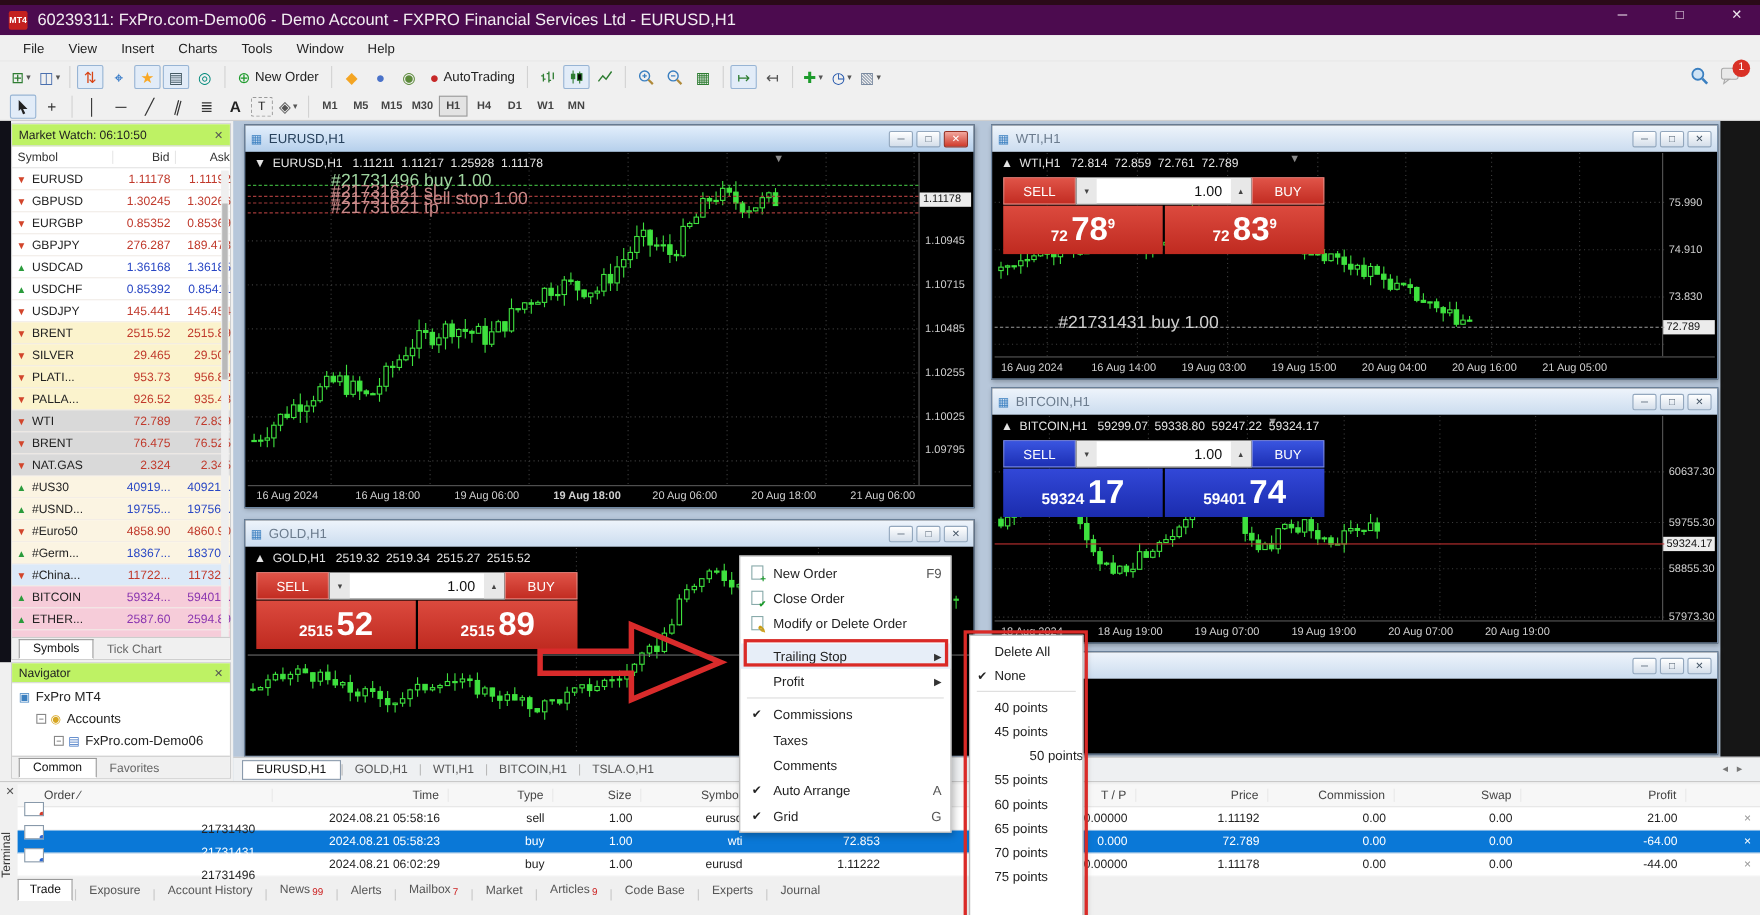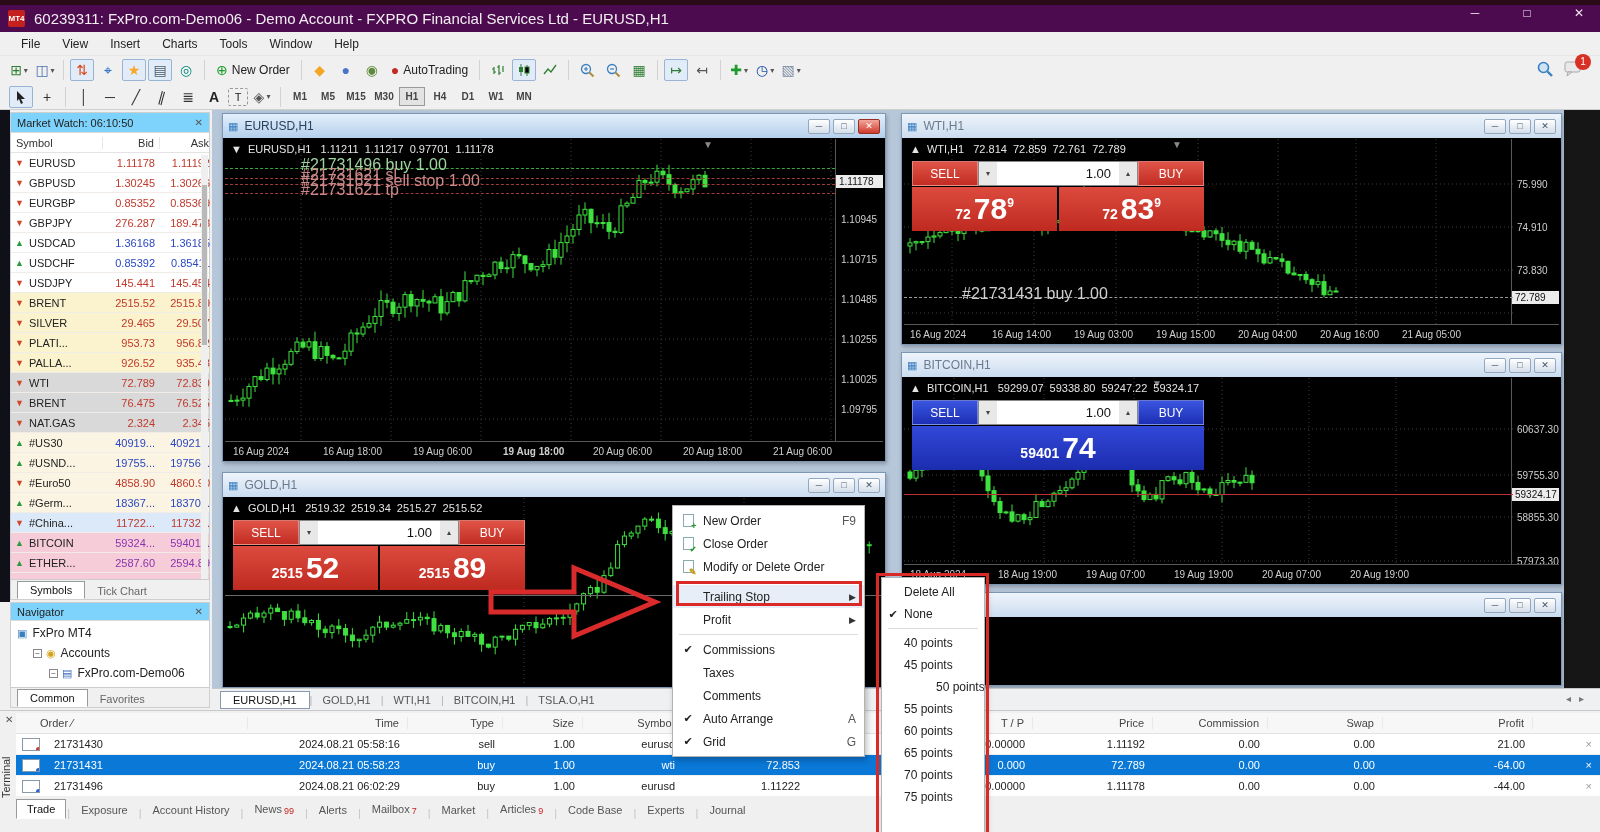--- a/index.html
+++ b/index.html
@@ -28,21 +28,21 @@
   .tsep { width:1px; height:20px; background:#d2d2d2; margin:0 5px; }
   .tbi-label { font-size:12px; color:#222; margin-left:4px; }
   .tf-btn { min-width:26px; height:19px; font-size:10px; font-weight:bold; color:#444; display:inline-flex; align-items:center; justify-content:center; border:1px solid transparent; margin:0 1px; }
   .tf-btn.active { border:1px solid #9a9a9a; background:#e3e3e3; }
   .tb-right { margin-left:auto; display:flex; align-items:center; margin-right:18px; gap:10px; }
   .badge-red { position:absolute; top:-7px; right:-9px; background:#d93025; color:#fff; border-radius:50%; width:16px; height:16px; font-size:10px; display:flex; align-items:center; justify-content:center; }
 
   
   .left-dark { position:absolute; left:0; top:110px; width:10px; height:492px; background:#101018; }
   .panel { position:absolute; background:#fff; border:1px solid #cfcfcf; }
-  .panel-title { height:20px; background:#7dd3fc; border-bottom:1px solid #dcdcdc; display:flex; align-items:center; padding:0 6px; font-size:11px; color:#222; }
+  .panel-title { height:20px; background:#bef264; border-bottom:1px solid #dcdcdc; display:flex; align-items:center; padding:0 6px; font-size:11px; color:#222; }
   .panel-title .x { margin-left:auto; color:#555; font-size:10px; }
   .mw-header { display:grid; grid-template-columns:92px 57px 55px; height:20px; align-items:center; font-size:11px; color:#333; border-bottom:1px solid #e3e3e3; }
   .mw-header span { padding:0 5px; border-right:1px solid #e6e6e6; }
   .mw-header span:nth-child(2), .mw-header span:nth-child(3) { text-align:right; }
   .mw-row { display:grid; grid-template-columns:92px 57px 55px; height:20px; align-items:center; font-size:11px; border-bottom:1px solid #f1ece7; }
   .mw-sym { padding-left:4px; display:flex; align-items:center; gap:4px; color:#222; overflow:hidden; white-space:nowrap; }
   .mw-arrow { font-size:9px; width:10px; }
   .mw-arrow.up { color:#2a9b3c; } .mw-arrow.down { color:#d2452b; }
   .mw-val { text-align:right; padding-right:5px; }
   .v-red { color:#c0392b; } .v-blue { color:#2947c4; } .v-purple { color:#8a35b0; }
@@ -110,21 +110,21 @@
   .terminal { position:absolute; left:0; top:710px; width:1600px; height:122px; background:#f0f0f0; border-top:1px solid #c9c9c9; }
   .term-x { position:absolute; left:5px; top:3px; font-size:10px; color:#555; }
   .term-vlabel { position:absolute; left:0px; top:28px; width:15px; height:76px; writing-mode:vertical-rl; transform:rotate(180deg); font-size:11px; color:#333; text-align:center; }
   .t-grid { display:grid; grid-template-columns:232px 160px 95px 80px 100px 125px 118px 107px 120px 115px 115px 150px minmax(0,1fr); }
   .t-wrap { position:absolute; left:16px; top:2px; right:0; }
   .t-head { height:21px; align-items:center; font-size:11px; color:#444; background:#f7f7f7; border-bottom:1px solid #e2e2e2; }
   .t-head span { padding:0 8px; text-align:right; border-right:1px solid #e9e9e9; overflow:hidden; white-space:nowrap; }
   .t-head span:first-child { text-align:left; padding-left:24px; }
   .t-row { height:21px; align-items:center; font-size:11px; color:#222; background:#fff; border-bottom:1px solid #f0f0f0; }
   .t-row span { padding:0 8px; text-align:right; overflow:hidden; white-space:nowrap; }
-  .t-row .c-order { display:flex; text-align:left; gap:6px; padding-left:6px; }
+  .t-row .c-order { display:flex; text-align:left; gap:6px; padding-left:6px;flex-direction:column; }
   .t-row.sel { background:#0a78d7; color:#fff; }
   .doc { width:10px; height:13px; background:#fff; border:1px solid #8899aa; position:relative; flex:0 0 auto; }
   .doc::after { content:''; position:absolute; right:-2px; bottom:-2px; width:5px; height:5px; border-radius:50%; }
   .doc.sell::after { background:#d23a2a; } .doc.buy::after { background:#2a66d2; }
   .row-x { color:#999; font-size:11px; }
   .t-row.sel .row-x { color:#fff; }
   .term-tabs { position:absolute; left:16px; top:87px; display:flex; align-items:flex-end; font-size:11px; color:#555; height:21px; }
   .ttab { padding:3px 10px; display:flex; align-items:center; }
   .ttab.active { background:#fff; border:1px solid #999; border-bottom-color:#fff; color:#111; }
   .ttab .bdg { color:#cc2222; font-size:9px; margin-left:2px; margin-top:4px; }
@@ -533,21 +533,21 @@
         <span>EURUSD,H1</span>
         <div class="cwin-btns">
           <b>─</b>
           <b>□</b>
           <b class="close-red">✕</b>
         </div>
       </div>
       <div class="chart">
         <div class="info-line">
           <b id="dir-eur">▼</b><b>EURUSD,H1</b>
-          <b>1.11211</b><b>1.11217</b><b>0.97701</b><b>1.11178</b>
+          <b>1.11211</b><b>1.11217</b><b>1.25928</b><b>1.11178</b>
         </div>
         <span class="shift-marker" style="left:478px">▼</span>
         <svg id="c-eur" class="svg-abs" width="610" height="304">
             <line x1="76" y1="0" x2="76" y2="304" stroke="#3d3d3d" stroke-dasharray="1,3"></line>
             <line x1="166" y1="0" x2="166" y2="304" stroke="#3d3d3d" stroke-dasharray="1,3"></line>
             <line x1="256" y1="0" x2="256" y2="304" stroke="#3d3d3d" stroke-dasharray="1,3"></line>
             <line x1="346" y1="0" x2="346" y2="304" stroke="#3d3d3d" stroke-dasharray="1,3"></line>
             <line x1="436" y1="0" x2="436" y2="304" stroke="#3d3d3d" stroke-dasharray="1,3"></line>
             <line x1="526" y1="0" x2="526" y2="304" stroke="#3d3d3d" stroke-dasharray="1,3"></line>
             <line x1="606" y1="0" x2="606" y2="304" stroke="#3d3d3d" stroke-dasharray="1,3"></line>
@@ -1357,20 +1357,24 @@
             <div class="tp-btn">SELL</div>
             <div class="tp-qty">
               <span class="st">▾</span>
               <span class="val">1.00</span>
               <span class="st">▴</span>
             </div>
             <div class="tp-btn">BUY</div>
           </div>
           <div class="tp-row2">
             <div class="pbox">
+              <span class="px-sm">59324</span>
+                <span class="px-big">17</span>
+            </div>
+            <div class="pbox">
               <span class="px-sm">59401</span>
                 <span class="px-big">74</span>
             </div>
           </div>
         </div>
         <div class="axis-r" id="ax-btc">
           <div class="ptag" style="top:110px">59324.17</div>
         <span class="ptick" style="top: 46px;">60637.30</span>
             <span class="ptick" style="top: 92px;">59755.30</span>
             <span class="ptick" style="top: 134px;">58855.30</span>

